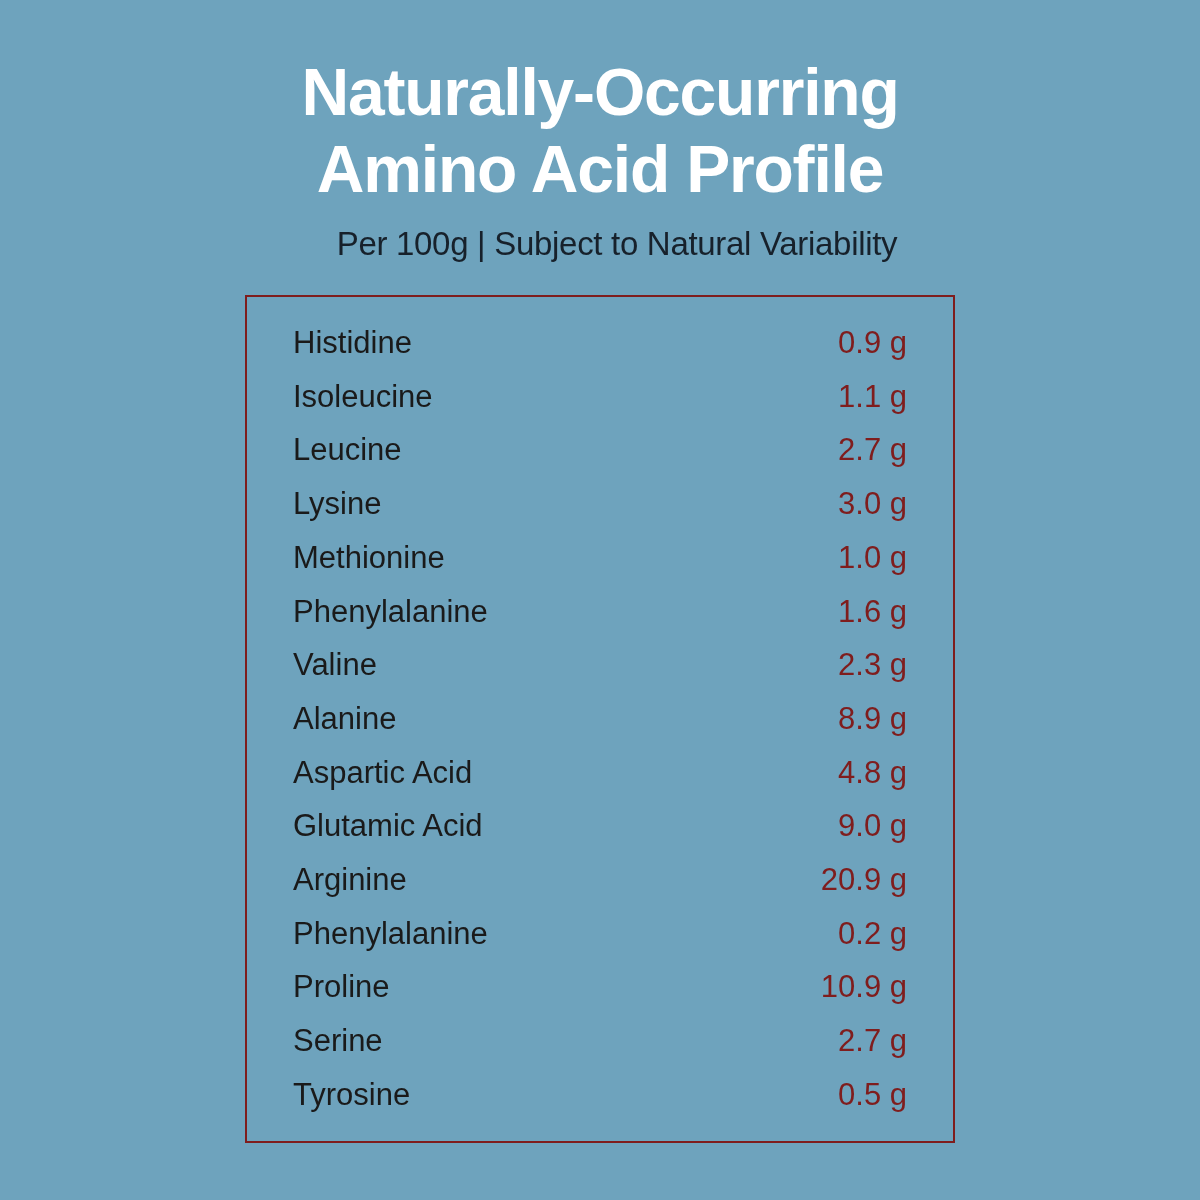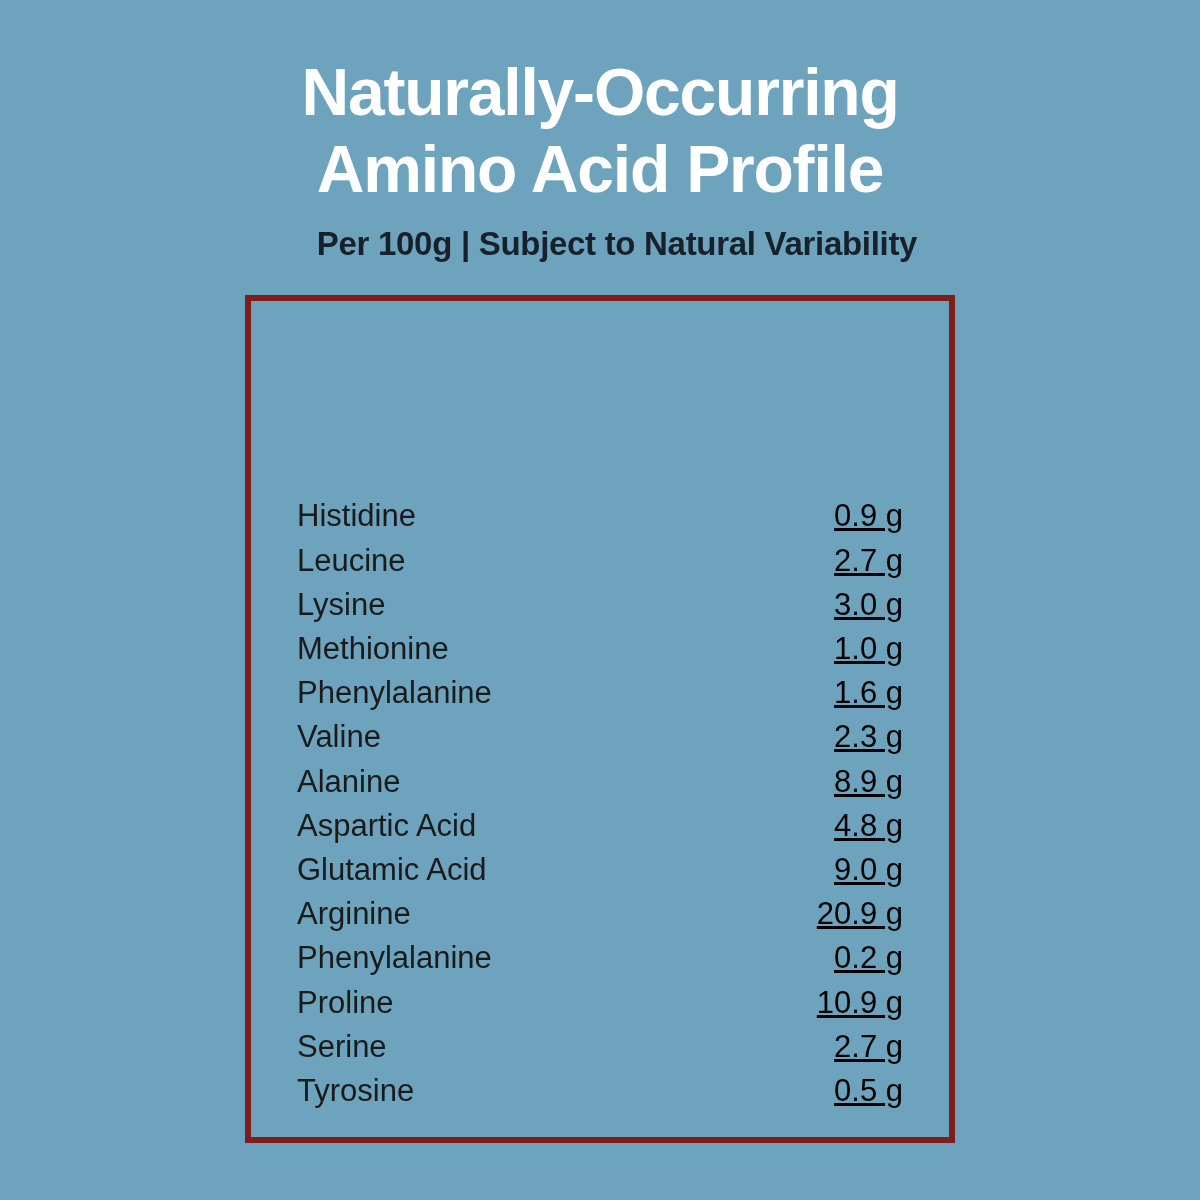--- a/index.html
+++ b/index.html
@@ -30,72 +30,75 @@
   .title-line {
     color: #ffffff;
     font-size: 66px;
     font-weight: bold;
     line-height: 1.16;
     letter-spacing: -1.2px;
   }
   .subtitle {
     color: #17212b;
     font-size: 33px;
-    font-weight: bold;
+    font-weight: normal;
     margin-top: 18px;
     letter-spacing: -0.3px;
     padding-left: 34px;
   }
   .table-frame {
     margin-top: 32px;
     width: 710px;
     height: 848px;
     box-sizing: border-box;
-    border: 6px solid #7f1d1d;
+    border: 2px solid #7f1d1d;
     padding: 28px 46px 20px 46px;
     display: flex;
     flex-direction: column;
-    justify-content: flex-end;
+    justify-content: space-between;
   }
   .row {
     display: flex;
     justify-content: space-between;
     align-items: baseline;
     height: 44.2px;
   }
   .row .name {
     color: #1a1a1a;
     font-size: 31px;
     font-weight: 500;
     white-space: nowrap;
   }
   .row .value {
-    color: #000000;
+    color: #7f1d1d;
     font-size: 31px;
     font-weight: 500;
     white-space: nowrap;
     text-align: right;
-    text-decoration: underline;
   }
 </style>
 </head>
 <body>
 
 <div class="panel">
 
   <div class="title-block">
     <div class="title-line">Naturally-Occurring</div>
     <div class="title-line">Amino Acid Profile</div>
     <div class="subtitle">Per 100g | Subject to Natural Variability</div>
   </div>
 
   <div class="table-frame" id="table-frame">
   <div class="row">
         <span class="name">Histidine</span>
         <span class="value">0.9 g</span>
+      </div>
+      <div class="row">
+        <span class="name">Isoleucine</span>
+        <span class="value">1.1 g</span>
       </div>
       <div class="row">
         <span class="name">Leucine</span>
         <span class="value">2.7 g</span>
       </div>
       <div class="row">
         <span class="name">Lysine</span>
         <span class="value">3.0 g</span>
       </div>
       <div class="row">

